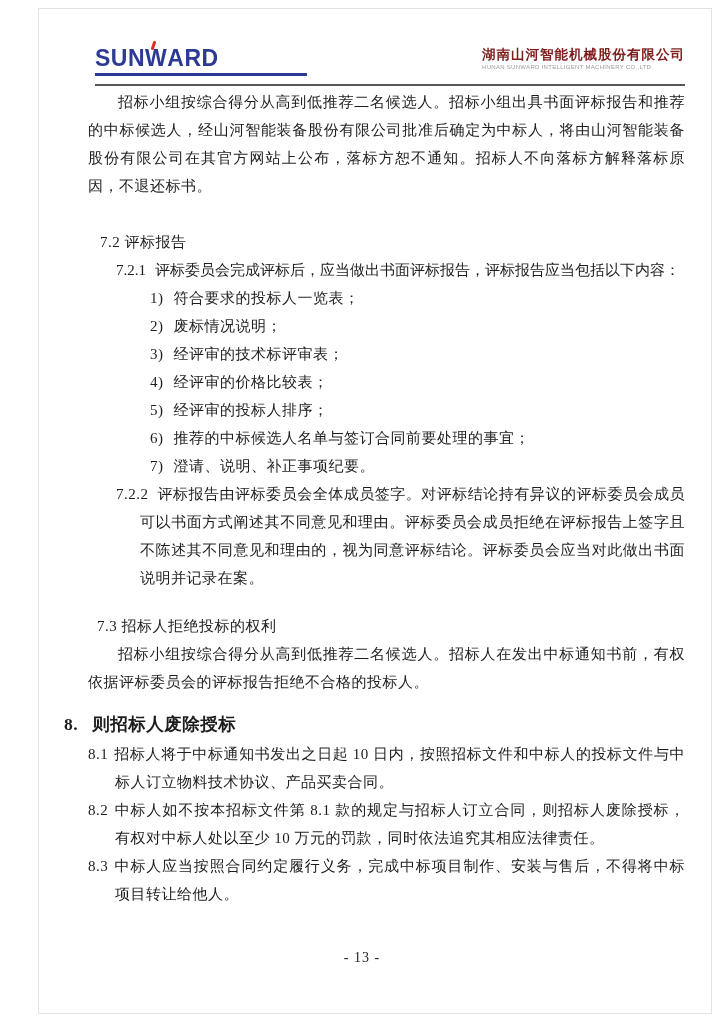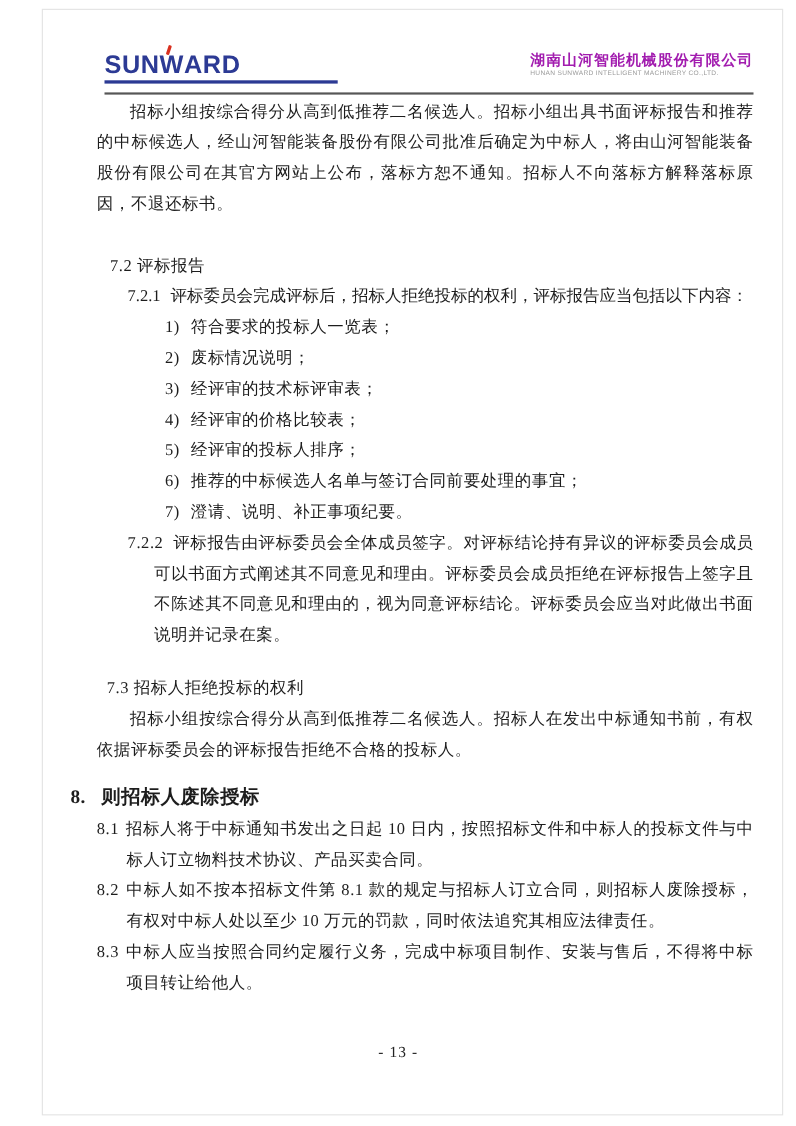--- a/index.html
+++ b/index.html
@@ -32,21 +32,21 @@
   .logo-accent{
     position:absolute;top:-5px;left:7px;
     width:3px;height:9px;background:#d9301f;
     transform:rotate(18deg);border-radius:1px;
   }
   .logo-underline{height:3px;background:#2c3a94;margin-top:3px;width:212px;}
   .company{text-align:left;padding-top:1px;}
   .company-cn{
     font-family:"Liberation Sans","DejaVu Sans",sans-serif;
     font-weight:bold;font-size:13.5px;line-height:15px;
-    color:#a21caf;letter-spacing:1px;
+    color:#7f1d1d;letter-spacing:1px;
   }
   .company-en{
     font-family:"Liberation Sans","DejaVu Sans",sans-serif;
     font-size:6px;color:#9a9a9a;margin-top:2px;letter-spacing:0.3px;
   }
   .header-rule{
     position:absolute;left:95px;right:39px;top:84px;
     height:2px;background:#565656;
   }
   
@@ -96,21 +96,21 @@
     </div>
   </div>
   <div class="header-rule"></div>
 
   <div class="main">
 
     <p class="p-indent">招标小组按综合得分从高到低推荐二名候选人。招标小组出具书面评标报告和推荐的中标候选人，经山河智能装备股份有限公司批准后确定为中标人，将由山河智能装备股份有限公司在其官方网站上公布，落标方恕不通知。招标人不向落标方解释落标原因，不退还标书。</p>
 
     <div class="h72">7.2 评标报告</div>
 
-    <div class="clause-hang tight"><span class="num">7.2.1</span><span>评标委员会完成评标后，招标人拒绝投标的权利，评标报告应当包括以下内容：</span></div>
+    <div class="clause-hang tight"><span class="num">7.2.1</span><span>评标委员会完成评标后，应当做出书面评标报告，评标报告应当包括以下内容：</span></div>
 
     <div class="list-item"><span class="li-num">1)</span><span>符合要求的投标人一览表；</span></div>
     <div class="list-item"><span class="li-num">2)</span><span>废标情况说明；</span></div>
     <div class="list-item"><span class="li-num">3)</span><span>经评审的技术标评审表；</span></div>
     <div class="list-item"><span class="li-num">4)</span><span>经评审的价格比较表；</span></div>
     <div class="list-item"><span class="li-num">5)</span><span>经评审的投标人排序；</span></div>
     <div class="list-item"><span class="li-num">6)</span><span>推荐的中标候选人名单与签订合同前要处理的事宜；</span></div>
     <div class="list-item"><span class="li-num">7)</span><span>澄请、说明、补正事项纪要。</span></div>
 
     <div class="clause-hang"><span class="num">7.2.2</span><span>评标报告由评标委员会全体成员签字。对评标结论持有异议的评标委员会成员可以书面方式阐述其不同意见和理由。评标委员会成员拒绝在评标报告上签字且不陈述其不同意见和理由的，视为同意评标结论。评标委员会应当对此做出书面说明并记录在案。</span></div>

